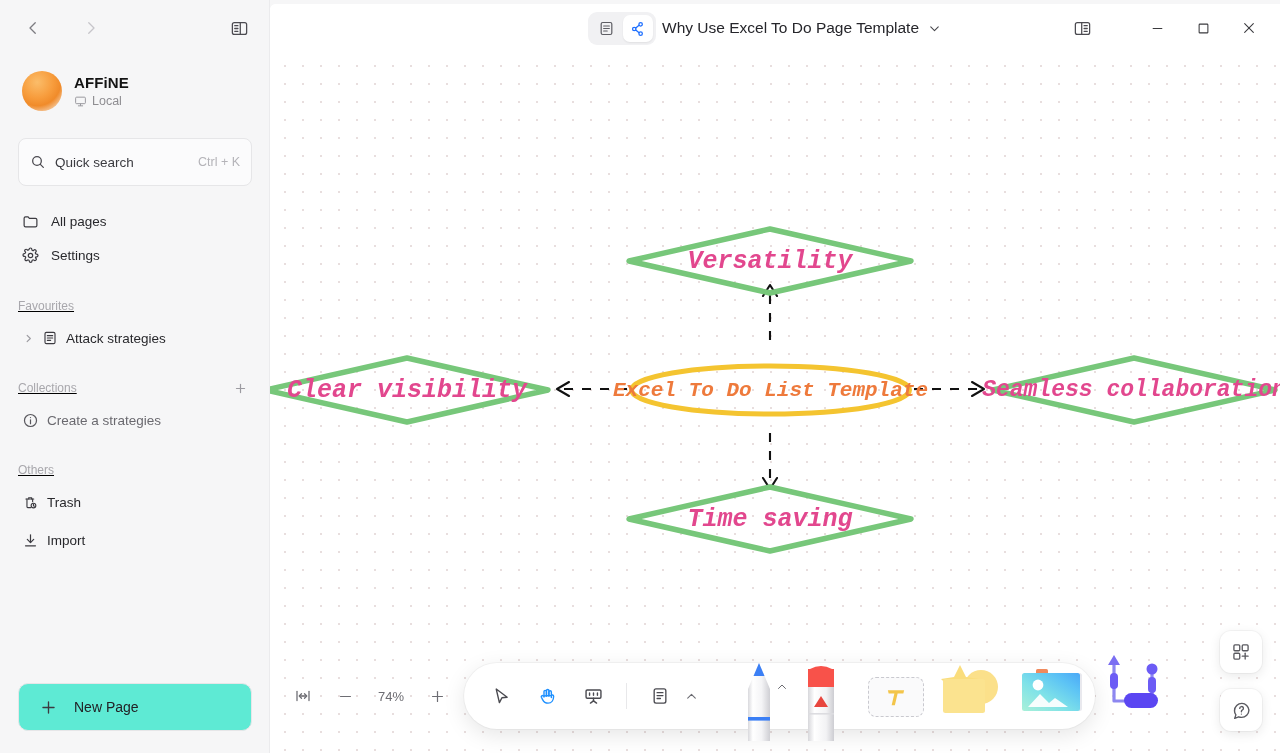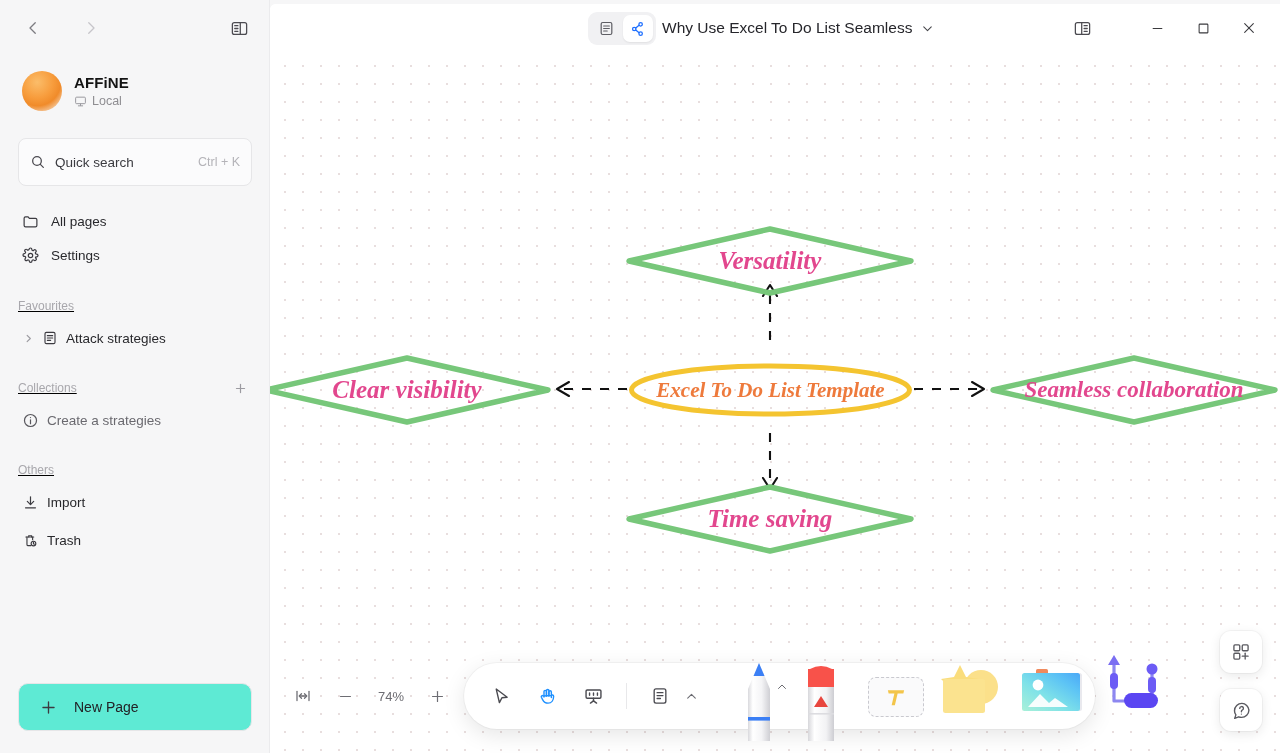--- a/index.html
+++ b/index.html
@@ -131,21 +131,21 @@
     background-color: #ffffff;
     background-image: radial-gradient(circle, #e8dede 1.1px, transparent 1.2px);
     background-size: 18px 18px;
     background-position: 6px 5px;
     overflow: hidden;
   }
 
   .node { position: absolute; display: flex; align-items: center; justify-content: center; }
   .node-text {
     position: relative; z-index: 2; white-space: nowrap;
-    font-family: Liberation Serif, serif;
+    font-family: Liberation Mono, monospace;
     font-style: italic; font-weight: 600;
   }
   .diamond-svg, .ellipse-svg { position: absolute; left:0; top:0; }
   .conn { position: absolute; }
 
   
   .toolbar {
     position: absolute; left: 194px; bottom: 28px;
     height: 66px; width: 631px;
     background: #ffffff; border-radius: 33px;
@@ -275,40 +275,40 @@
       <svg width="17" height="17" viewBox="0 0 24 24" fill="none" stroke="#58575d" stroke-width="1.7">
         <circle cx="12" cy="12" r="8.5"></circle>
           <line x1="12" y1="11" x2="12" y2="16.5" stroke-linecap="round"></line>
           <circle cx="12" cy="7.8" r="0.9" fill="#58575d" stroke="none"></circle>
       </svg>
       <span style="color:#6a696f">Create a strategies</span>
     </div>
 
     <div class="sec-head">
       <span class="sec-title">Others</span>
-    </div>
-    <div class="tree-item" style="padding-left:10px">
-      <svg width="17" height="17" viewBox="0 0 24 24" fill="none" stroke="#3c3b41" stroke-width="1.7" stroke-linecap="round" stroke-linejoin="round">
-        <line x1="12" y1="4" x2="12" y2="14.5"></line>
-          <polyline points="7.5 10.5 12 15 16.5 10.5"></polyline>
-          <line x1="5" y1="19.5" x2="19" y2="19.5"></line>
-      </svg>
-      <span>Import</span>
     </div>
     <div class="tree-item" style="padding-left:10px">
       <svg width="17" height="17" viewBox="0 0 24 24" fill="none" stroke="#3c3b41" stroke-width="1.6" stroke-linecap="round">
         <path d="M5.5 7h11"></path>
           <path d="M9.5 7V5.3h4V7"></path>
           <path d="M7 7v10.5a1.8 1.8 0 0 0 1.8 1.8h3.5"></path>
           <path d="M15 7v4"></path>
         <circle cx="16.2" cy="16.3" r="3.3"></circle>
           <path d="M16.2 14.6v1.8l1.2.8"></path>
       </svg>
       <span>Trash</span>
     </div>
+    <div class="tree-item" style="padding-left:10px">
+      <svg width="17" height="17" viewBox="0 0 24 24" fill="none" stroke="#3c3b41" stroke-width="1.7" stroke-linecap="round" stroke-linejoin="round">
+        <line x1="12" y1="4" x2="12" y2="14.5"></line>
+          <polyline points="7.5 10.5 12 15 16.5 10.5"></polyline>
+          <line x1="5" y1="19.5" x2="19" y2="19.5"></line>
+      </svg>
+      <span>Import</span>
+    </div>
 
     <div class="sb-spacer"></div>
 
     <div class="new-page">
       <svg width="19" height="19" viewBox="0 0 24 24" fill="none" stroke="#3c3b41" stroke-width="1.7" stroke-linecap="round">
           <line x1="12" y1="5" x2="12" y2="19"></line>
           <line x1="5" y1="12" x2="19" y2="12"></line>
         </svg>
       <span class="np-label">New Page</span>
     </div>
@@ -332,21 +332,21 @@
             <circle cx="15.5" cy="5.8" r="2.3"></circle>
               <circle cx="7" cy="12" r="2.3"></circle>
               <circle cx="15.5" cy="18.2" r="2.3"></circle>
             <path d="M13.4 7.1 9 10.7" stroke-linecap="round"></path>
               <path d="M9 13.3l4.4 3.6" stroke-linecap="round"></path>
           </svg>
         </div>
       </div>
 
       <div class="doc-title">
-        <span class="doc-title-text">Why Use Excel To Do List Seamless</span>
+        <span class="doc-title-text">Why Use Excel To Do Page Template</span>
         <svg width="15" height="15" viewBox="0 0 24 24" fill="none" stroke="#46464b" stroke-width="1.7" stroke-linecap="round" stroke-linejoin="round">
             <polyline points="6 9.5 12 15.5 18 9.5"></polyline>
           </svg>
       </div>
 
       <div class="win-controls">
         <div class="right-panel-btn">
           <svg width="19" height="19" viewBox="0 0 24 24" fill="none" stroke="#4c4b51" stroke-width="1.6">
             <rect x="3" y="4.5" width="18" height="15" rx="2.5"></rect>
             <line x1="11" y1="4.5" x2="11" y2="19.5"></line>

